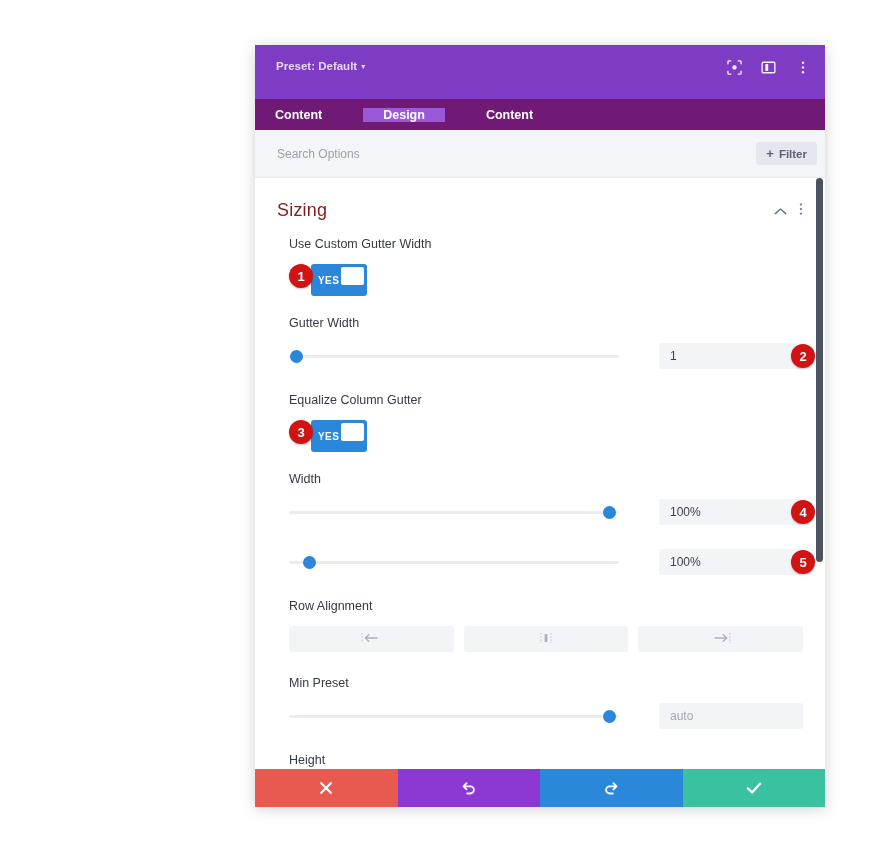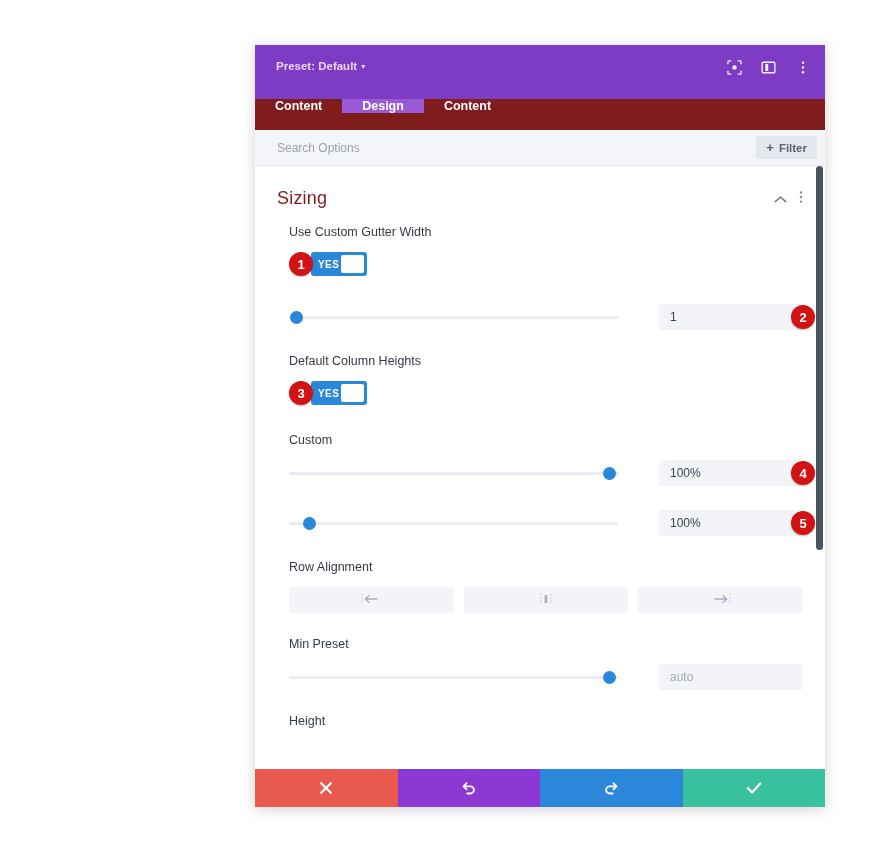--- a/index.html
+++ b/index.html
@@ -74,45 +74,46 @@
     width: 17px;
     height: 17px;
     display: flex;
     align-items: center;
     justify-content: center;
     opacity: .95;
   }
 
   
   .tabs {
-    background: #7f1d1d;
+    background: #701a75;
     height: 31px;
     display: flex;
-    align-items: flex-start;
+    align-items: center;
     flex: 0 0 auto;
+    gap: 21px;
   }
   .tab {
     color: #ffffff;
     font-size: 12.5px;
     font-weight: bold;
     display: flex;
     align-items: center;
     justify-content: center;
     padding: 0 20px;
     min-width: 74px;
     box-sizing: border-box;
   }
   .tab.active {
     background: #9a5ad8;
   }
 
   
   .searchbar {
     background: #f4f5f8;
-    height: 36px;
+    height: 48px;
     border-bottom: 1px solid #e6e8ee;
     display: flex;
     align-items: center;
     padding: 0 8px 0 22px;
     box-sizing: border-box;
     flex: 0 0 auto;
     position: relative;
   }
   .search-input {
     border: none;
@@ -179,21 +180,21 @@
   .toggle-wrap {
     position: relative;
     margin-bottom: 28px;
     height: 24px;
   }
   .toggle {
     position: absolute;
     left: 22px;
     top: 0;
     width: 56px;
-    height: 24px;
+    height: 32px;
     background: #2b87da;
     border-radius: 3px;
     display: flex;
     align-items: center;
   }
   .toggle-yes {
     color: #ffffff;
     font-size: 10px;
     font-weight: bold;
     padding-left: 7px;
@@ -396,43 +397,44 @@
         <div class="toggle-wrap">
           <div class="badge" style="left:0px; top:0px;">1</div>
           <div class="toggle">
             <span class="toggle-yes">YES</span>
             <span class="toggle-knob"></span>
           </div>
         </div>
       </div>
 
       <div class="field">
+        <div class="field-label">Gutter Width</div>
         <div class="slider-row">
           <div class="slider">
             <div class="slider-track"></div>
             <div class="slider-knob" id="knob-gutter" style="left: 2%;"></div>
           </div>
           <div class="value-box">1</div>
           <div class="badge" style="right:-12px; top:1px;">2</div>
         </div>
       </div>
 
       <div class="field">
-        <div class="field-label">Default Column Heights</div>
+        <div class="field-label">Equalize Column Gutter</div>
         <div class="toggle-wrap">
           <div class="badge" style="left:0px; top:0px;">3</div>
           <div class="toggle">
             <span class="toggle-yes">YES</span>
             <span class="toggle-knob"></span>
           </div>
         </div>
       </div>
 
       <div class="field">
-        <div class="field-label">Custom</div>
+        <div class="field-label">Width</div>
         <div class="slider-row">
           <div class="slider">
             <div class="slider-track"></div>
             <div class="slider-knob" id="knob-width" style="left: 97%;"></div>
           </div>
           <div class="value-box">100%</div>
           <div class="badge" style="right:-12px; top:1px;">4</div>
         </div>
       </div>
 

